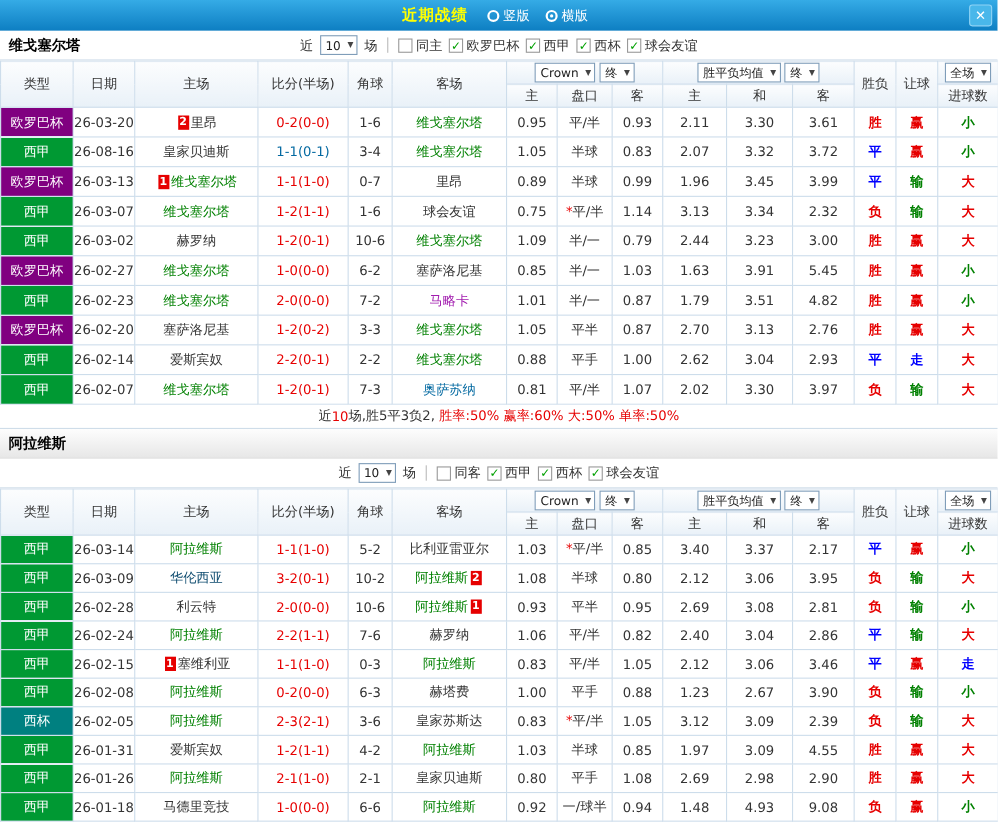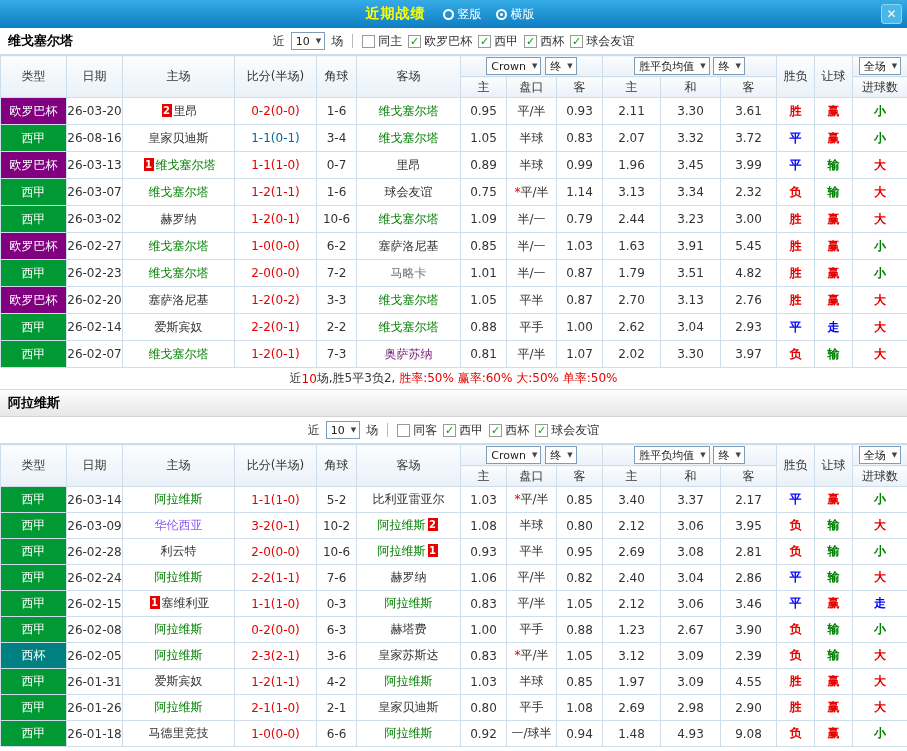--- a/index.html
+++ b/index.html
@@ -282,21 +282,21 @@
         <td style="color: rgb(230, 0, 0); font-weight: bold;">胜</td>
         <td style="color: rgb(230, 0, 0); font-weight: bold;">赢</td>
         <td style="color: rgb(0, 128, 0); font-weight: bold;">小</td>
       </tr>
       <tr>
         <td style="background: rgb(0, 153, 51); color: rgb(255, 255, 255);">西甲</td>
         <td>26-02-23</td>
         <td><span style="color: rgb(0, 128, 0);">维戈塞尔塔</span></td>
         <td style="color: rgb(230, 0, 0);">2-0(0-0)</td>
         <td>7-2</td>
-        <td><span style="color: #737373;">马略卡</span></td>
+        <td><span style="color: #a21caf;">马略卡</span></td>
         <td>1.01</td>
         <td>半/一</td>
         <td>0.87</td>
         <td>1.79</td>
         <td>3.51</td>
         <td>4.82</td>
         <td style="color: rgb(230, 0, 0); font-weight: bold;">胜</td>
         <td style="color: rgb(230, 0, 0); font-weight: bold;">赢</td>
         <td style="color: rgb(0, 128, 0); font-weight: bold;">小</td>
       </tr>
@@ -333,21 +333,21 @@
         <td style="color: rgb(0, 0, 255); font-weight: bold;">平</td>
         <td style="color: rgb(0, 0, 255); font-weight: bold;">走</td>
         <td style="color: rgb(230, 0, 0); font-weight: bold;">大</td>
       </tr>
       <tr>
         <td style="background: rgb(0, 153, 51); color: rgb(255, 255, 255);">西甲</td>
         <td>26-02-07</td>
         <td><span style="color: rgb(0, 128, 0);">维戈塞尔塔</span></td>
         <td style="color: rgb(230, 0, 0);">1-2(0-1)</td>
         <td>7-3</td>
-        <td><span style="color: #701a75;">奥萨苏纳</span></td>
+        <td><span style="color: #0369a1;">奥萨苏纳</span></td>
         <td>0.81</td>
         <td>平/半</td>
         <td>1.07</td>
         <td>2.02</td>
         <td>3.30</td>
         <td>3.97</td>
         <td style="color: rgb(230, 0, 0); font-weight: bold;">负</td>
         <td style="color: rgb(0, 128, 0); font-weight: bold;">输</td>
         <td style="color: rgb(230, 0, 0); font-weight: bold;">大</td>
       </tr>
@@ -477,21 +477,21 @@
         <td>3.40</td>
         <td>3.37</td>
         <td>2.17</td>
         <td style="color: rgb(0, 0, 255); font-weight: bold;">平</td>
         <td style="color: rgb(230, 0, 0); font-weight: bold;">赢</td>
         <td style="color: rgb(0, 128, 0); font-weight: bold;">小</td>
       </tr>
       <tr>
         <td style="background: rgb(0, 153, 51); color: rgb(255, 255, 255);">西甲</td>
         <td>26-03-09</td>
-        <td><span style="color: #8b5cf6;">华伦西亚</span></td>
+        <td><span style="color: #0c4a6e;">华伦西亚</span></td>
         <td style="color: rgb(230, 0, 0);">3-2(0-1)</td>
         <td>10-2</td>
         <td><span style="color: rgb(0, 128, 0);">阿拉维斯</span><span class="badge">2</span></td>
         <td>1.08</td>
         <td>半球</td>
         <td>0.80</td>
         <td>2.12</td>
         <td>3.06</td>
         <td>3.95</td>
         <td style="color: rgb(230, 0, 0); font-weight: bold;">负</td>

